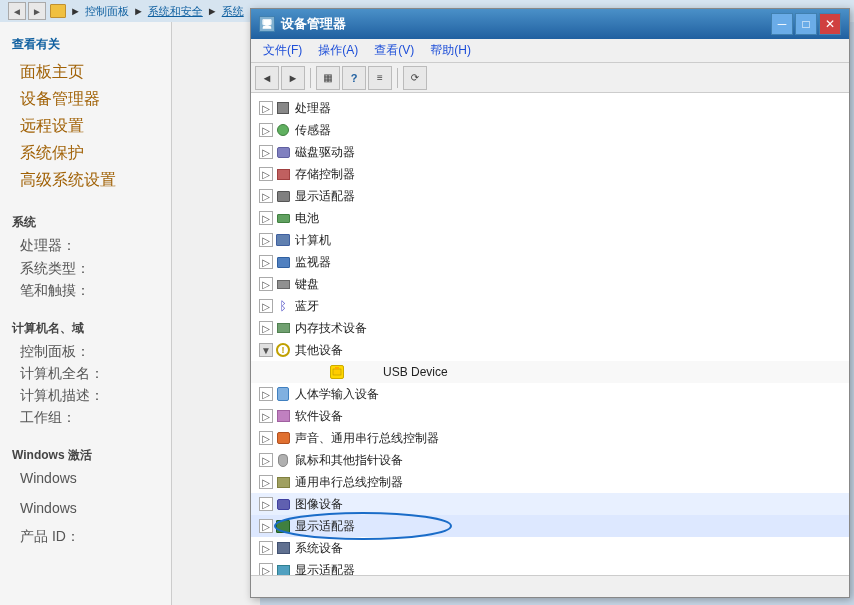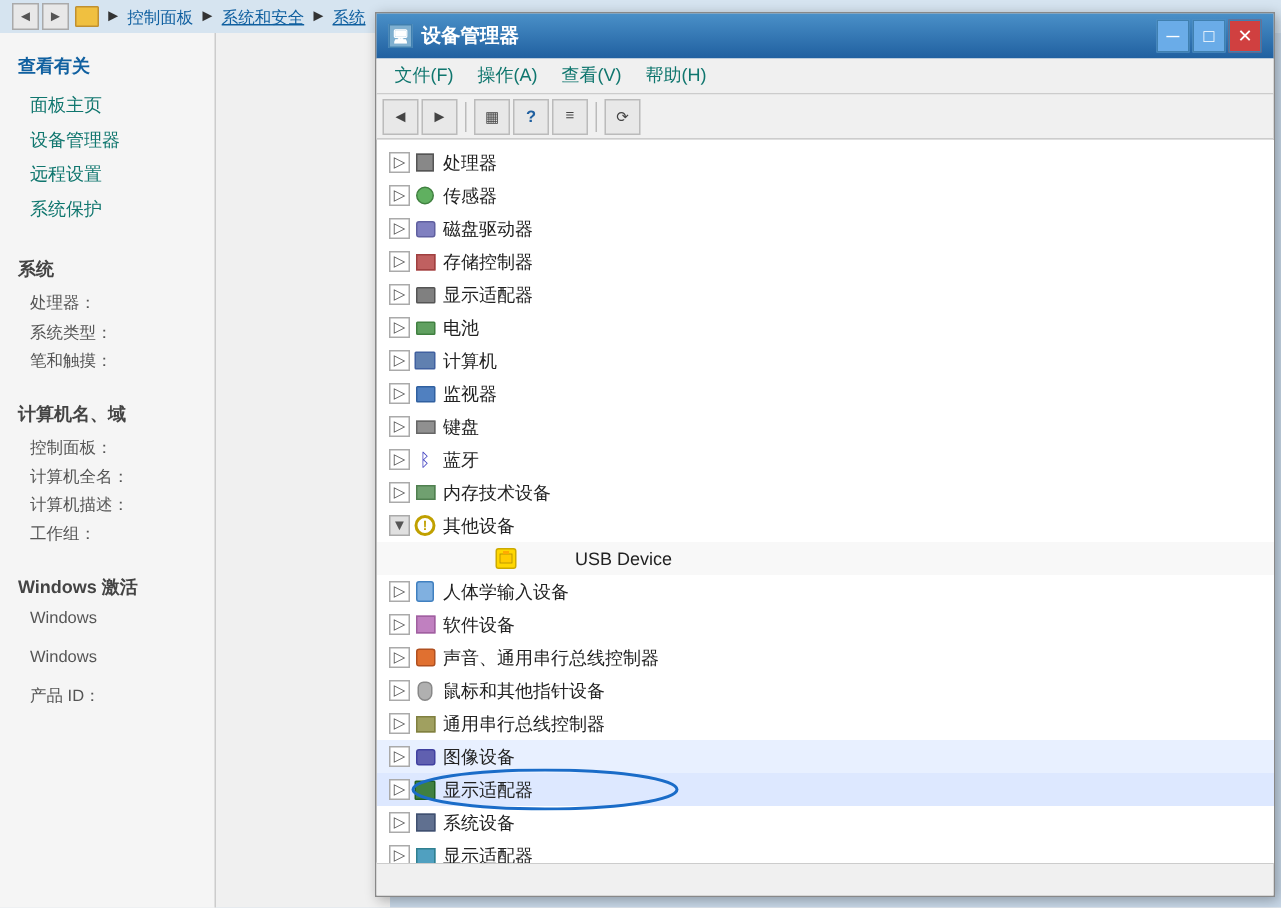--- a/index.html
+++ b/index.html
@@ -50,51 +50,51 @@
       background: #f0c040;
       border: 1px solid #c09030;
       border-radius: 1px;
       display: inline-block;
     }
 
     
     .left-sidebar {
       position: absolute;
       top: 22px; left: 0;
-      width: 144px;
+      width: 172px;
       height: 583px;
       background: #f5f5f5;
       border-right: 1px solid #ccc;
       padding: 8px 0;
     }
 
     .sidebar-title {
       font-size: 12px;
       color: #1060a0;
       padding: 6px 12px;
       font-weight: bold;
     }
 
     .sidebar-item {
       padding: 3px 12px 3px 20px;
-      font-size: 12px;
-      color: #0f766e;
+      font-size: 16px;
+      color: #a16207;
       cursor: pointer;
     }
 
     .sidebar-section {
       padding: 8px 12px 4px 12px;
       font-size: 12px;
       color: #444;
       font-weight: bold;
     }
 
     .sidebar-info {
       padding: 2px 12px 2px 20px;
-      font-size: 11px;
+      font-size: 14px;
       color: #555;
     }
 
     
     .device-manager {
       position: absolute;
       top: 8px;
       left: 250px;
       width: 600px;
       height: 590px;
@@ -151,21 +151,21 @@
       border-bottom: 1px solid #ccc;
       display: flex;
       align-items: center;
       padding: 0 4px;
       flex-shrink: 0;
     }
 
     .menu-item {
       padding: 2px 8px;
       font-size: 12px;
-      color: #0f766e;
+      color: #1d4ed8;
       cursor: pointer;
     }
 
     
     .dm-toolbar {
       height: 30px;
       background: #f0f0f0;
       border-bottom: 1px solid #ccc;
       display: flex;
       align-items: center;
@@ -430,20 +430,21 @@
   <span style="margin: 0 4px;">►</span>
   <span style="color:#1060a0; text-decoration:underline; cursor:pointer;">系统</span>
 </div>
 
 <div class="left-sidebar">
   <div class="sidebar-title">查看有关</div>
   <div class="sidebar-item">面板主页</div>
   <div class="sidebar-item">设备管理器</div>
   <div class="sidebar-item">远程设置</div>
   <div class="sidebar-item">系统保护</div>
+  <div class="sidebar-item">高级系统设置</div>
 
   <div style="height:12px;"></div>
   <div class="sidebar-section">系统</div>
   <div class="sidebar-info" style="margin-bottom:1px;">处理器：</div>
   <div class="sidebar-info">系统类型：</div>
   <div class="sidebar-info">笔和触摸：</div>
 
   <div style="height:10px;"></div>
   <div class="sidebar-section">计算机名、域</div>
   <div class="sidebar-info">控制面板：</div>

